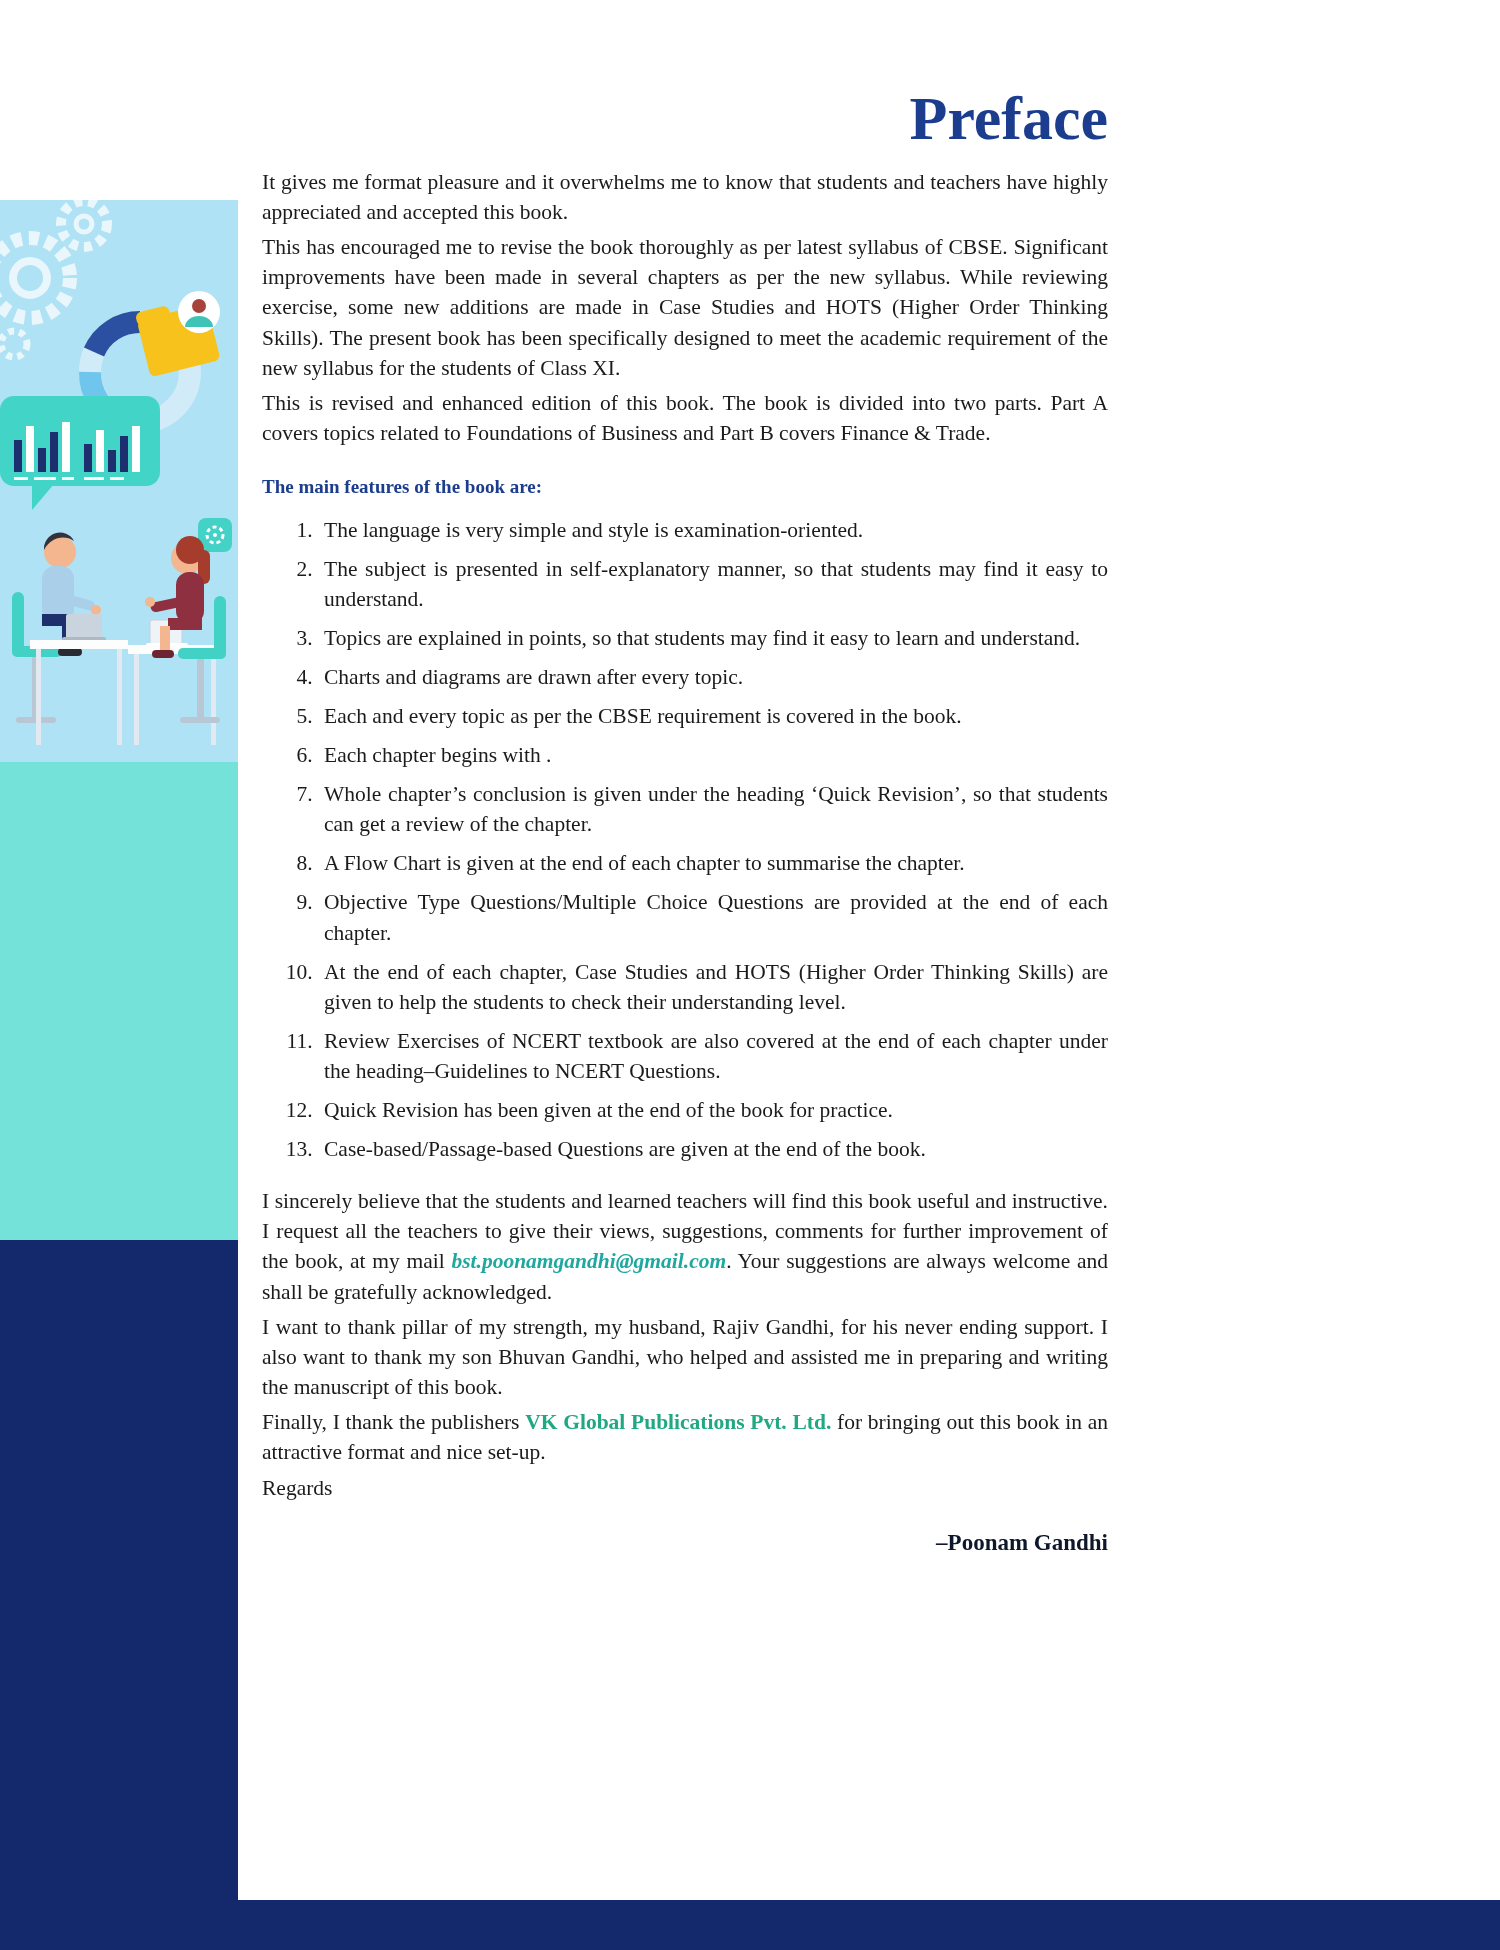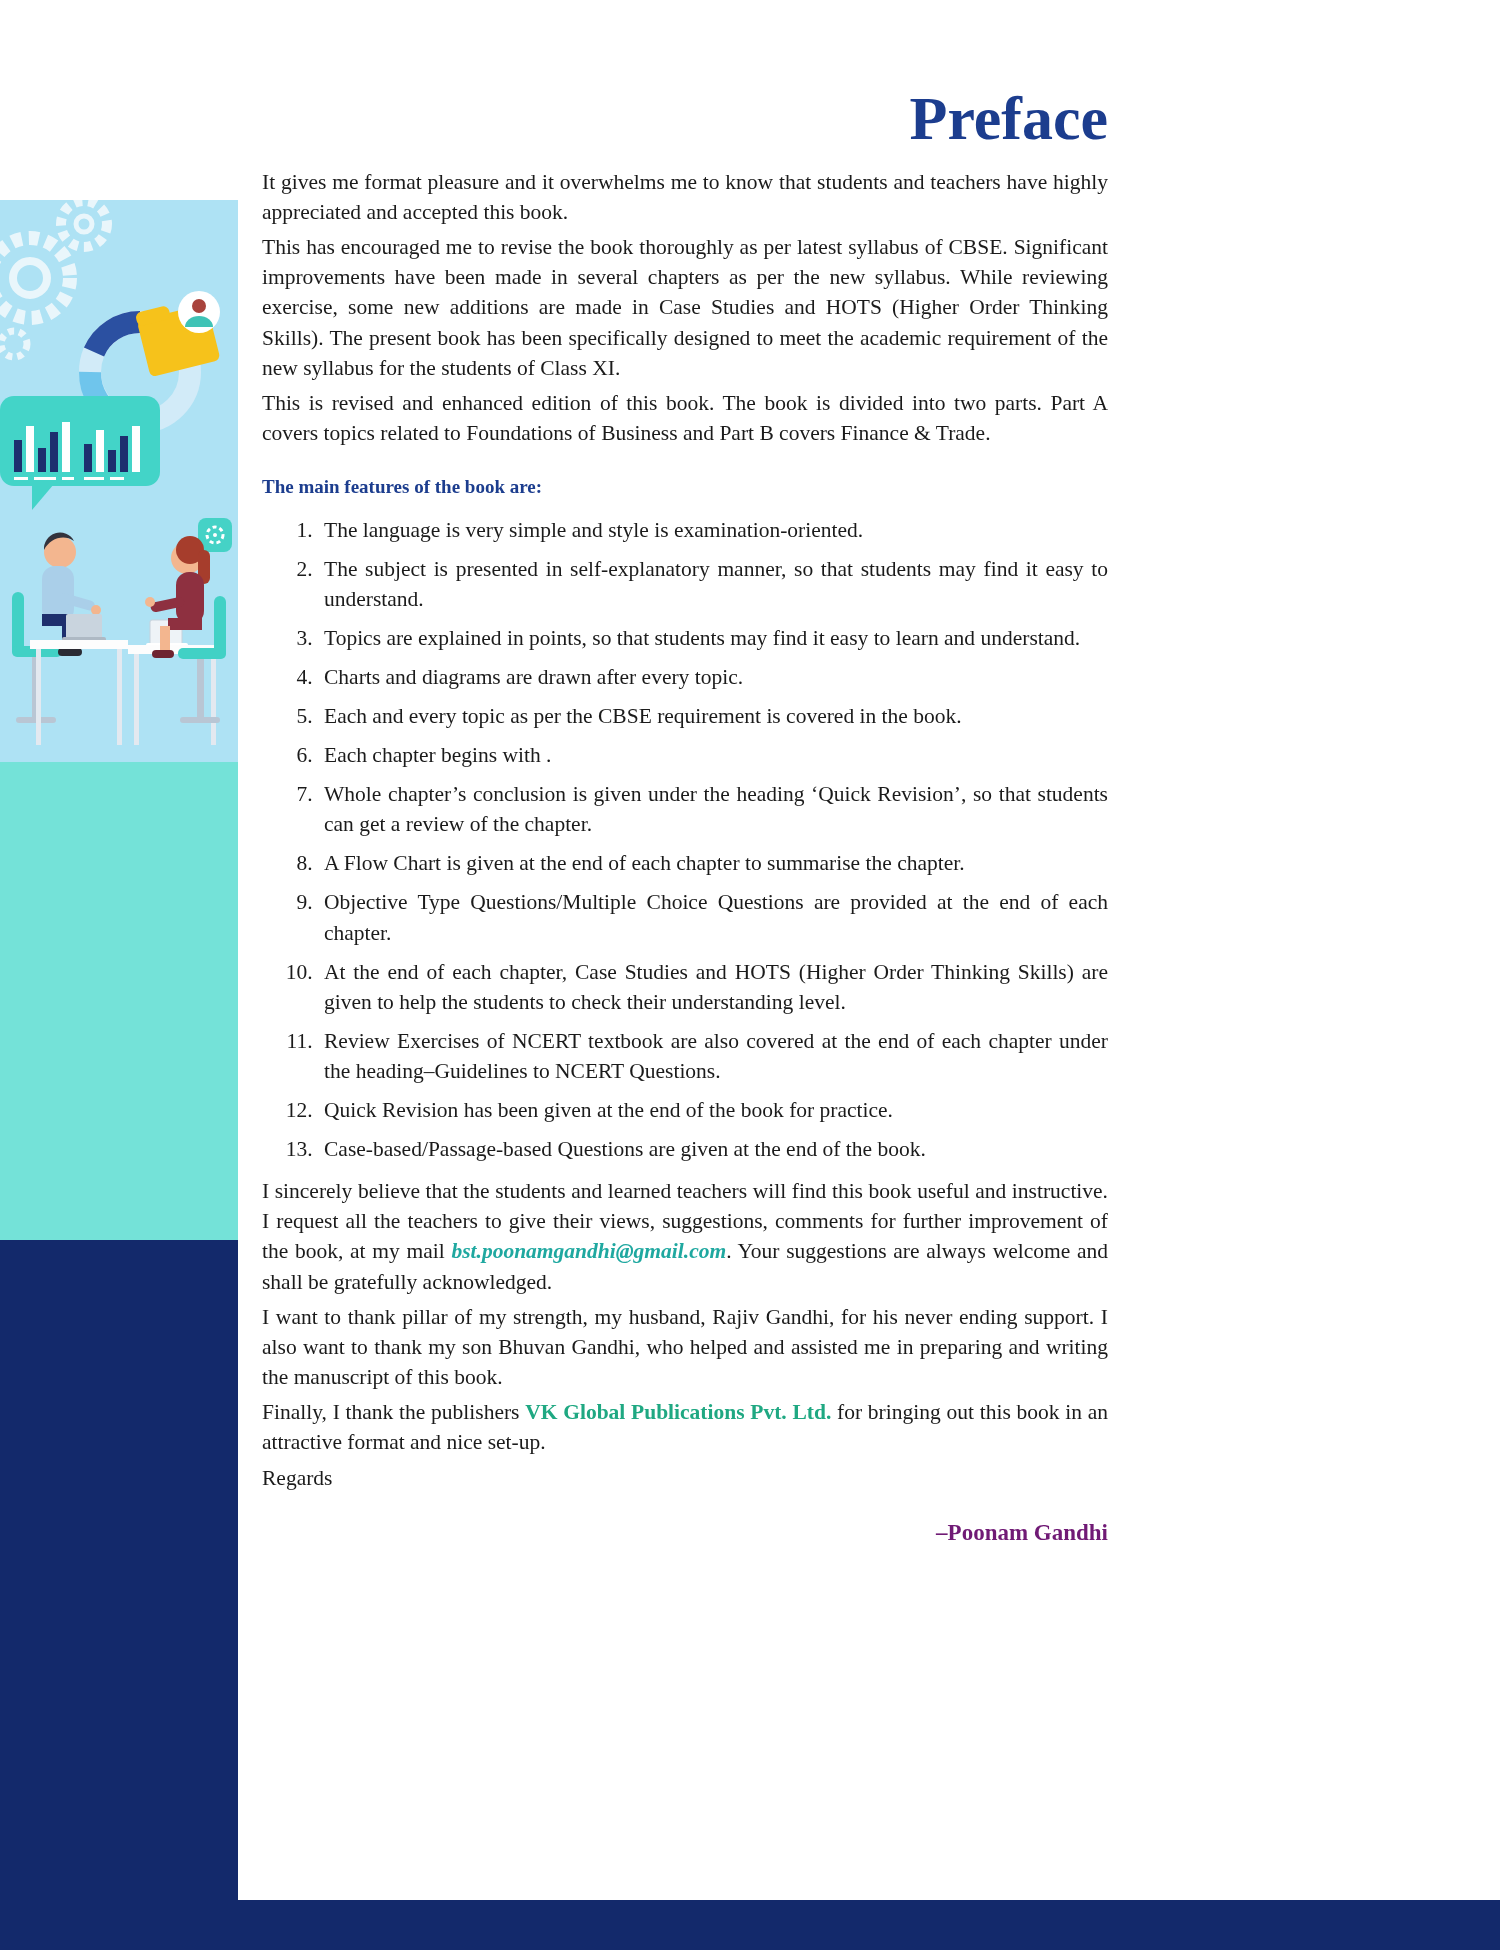--- a/index.html
+++ b/index.html
@@ -31,29 +31,29 @@
     text-align:right; color:#1c3d8e;
     font-size:62px; font-weight:bold; line-height:1.05;
     margin-bottom:16px;
   }
   .para { text-align:justify; margin-bottom:5px; }
 
   .features-heading {
     color:#1c3d8e; font-size:19px; font-weight:bold;
     margin:26px 0 14px 0;
   }
-  ol.features { margin:0 0 12px 0; padding-left:56px; list-style:decimal outside; }
+  ol.features { margin:0 0 22px 0; padding-left:56px; list-style:decimal outside; }
   ol.features li { text-align:justify; margin-bottom:9px; padding-left:6px; }
 
   .email-link { color:#1fa8a0; font-style:italic; font-weight:bold; text-decoration:none; }
   .publisher  { color:#1fa882; font-weight:bold; }
 
   .regards { margin-top:6px; }
   .signature {
-    text-align:right; color:#701a75; font-weight:bold;
+    text-align:right; color:#0f172a; font-weight:bold;
     font-size:23px; margin-top:24px;
   }
 </style>
 </head>
 <body>
 
 <div class="page">
 
   <div class="sidebar">
     <div class="sidebar-light"></div>

